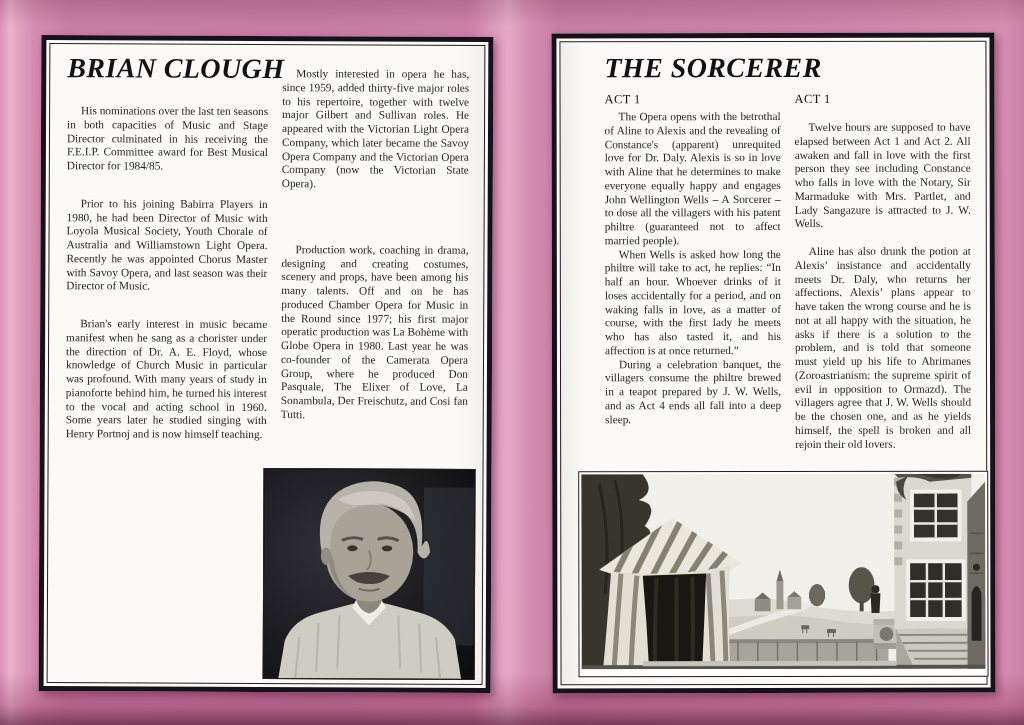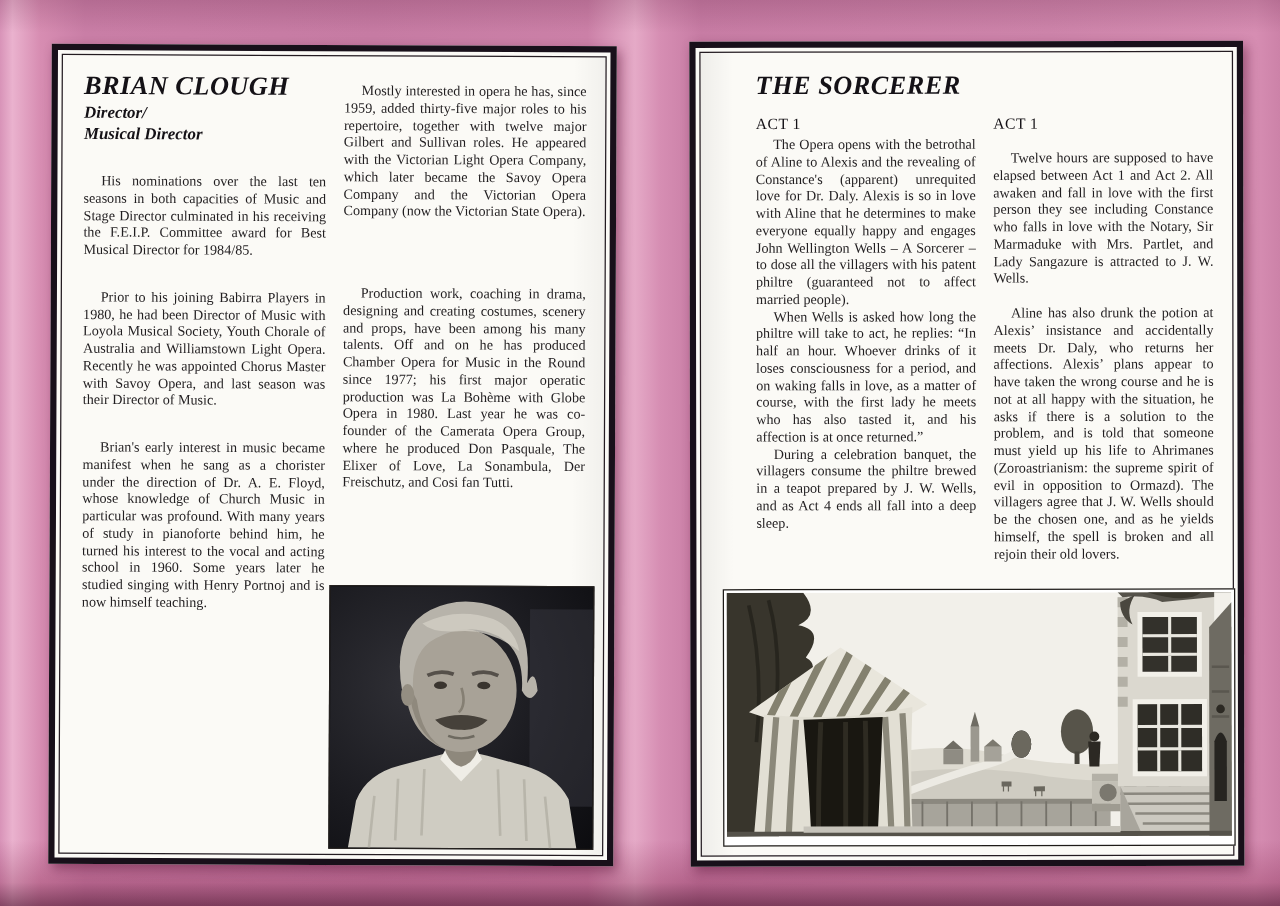--- a/index.html
+++ b/index.html
@@ -24,21 +24,21 @@
   }
   .left-page  { left:40px;  top:36px; width:452px; height:656px; transform:rotate(.25deg); }
   .right-page { left:552px; top:33px; width:443px; height:660px; transform:rotate(-.1deg); }
   .right-page .page-inner { background:linear-gradient(90deg, rgba(0,0,0,.05), rgba(0,0,0,0) 26px), #fbfaf6; }
   .left-page  .page-inner { background:linear-gradient(270deg, rgba(0,0,0,.04), rgba(0,0,0,0) 26px), #fbfaf6; }
 
   .cols { display:flex; gap:14px; padding:12px 15px 0 17px; color:#1d1a1c; }
   .col { width:50%; }
 
   .page-title {
-    font-style:italic; font-weight:700; font-size:21px; line-height:24px;
+    font-style:italic; font-weight:700; font-size:28px; line-height:24px;
     letter-spacing:.4px; color:#141116; margin:0 0 2px 0; white-space:nowrap;
   }
   .subtitle {
     font-style:italic; font-weight:700; font-size:13.5px; line-height:16.5px; color:#141116;
   }
   .act-heading {
     font-weight:400; font-size:12.5px; letter-spacing:.4px; color:#141116; margin:10px 0 3px 0;
   }
   .body-text p {
     margin:0; font-size:11.3px; line-height:13.75px;
@@ -66,24 +66,20 @@
 </style>
 </head>
 <body>
 
 <div class="page left-page">
   <div class="page-inner">
     <div class="cols body-text">
 
       <div class="col">
         <h1 class="page-title">BRIAN CLOUGH</h1>
-        <div class="subtitle">
-          <div>Director/</div>
-          <div>Musical Director</div>
-        </div>
         <p class="gap24">His nominations over the last ten seasons in both capacities of Music and Stage Director culminated in his receiving the F.E.I.P. Committee award for Best Musical Director for 1984/85.</p>
         <p class="gap24">Prior to his joining Babirra Players in 1980, he had been Director of Music with Loyola Musical Society, Youth Chorale of Australia and Williamstown Light Opera. Recently he was appointed Chorus Master with Savoy Opera, and last season was their Director of Music.</p>
         <p class="gap24">Brian's early interest in music became manifest when he sang as a chorister under the direction of Dr. A. E. Floyd, whose knowledge of Church Music in particular was profound. With many years of study in pianoforte behind him, he turned his interest to the vocal and acting school in 1960. Some years later he studied singing with Henry Portnoj and is now himself teaching.</p>
       </div>
 
       <div class="col">
         <p class="gap10">Mostly interested in opera he has, since 1959, added thirty-five major roles to his repertoire, together with twelve major Gilbert and Sullivan roles. He appeared with the Victorian Light Opera Company, which later became the Savoy Opera Company and the Victorian Opera Company (now the Victorian State Opera).</p>
         <p class="gap52">Production work, coaching in drama, designing and creating costumes, scenery and props, have been among his many talents. Off and on he has produced Chamber Opera for Music in the Round since 1977; his first major operatic production was La Bohème with Globe Opera in 1980. Last year he was co-founder of the Camerata Opera Group, where he produced Don Pasquale, The Elixer of Love, La Sonambula, Der Freischutz, and Cosi fan Tutti.</p>
       </div>
     </div>
@@ -135,21 +131,21 @@
   <div class="page-inner">
     <div class="cols body-text" style="display:block;padding-left:44px;">
       <h1 class="page-title" style="margin-top:2px;">
         <span style="display:block">THE SORCERER</span>
       </h1>
 
       <div class="cols act-cols" style="padding:0; margin-top:0;">
         <div class="col">
           <div class="act-heading">ACT 1</div>
           <p>The Opera opens with the betrothal of Aline to Alexis and the revealing of Constance's (apparent) unrequited love for Dr. Daly. Alexis is so in love with Aline that he determines to make everyone equally happy and engages John Wellington Wells – A Sorcerer – to dose all the villagers with his patent philtre (guaranteed not to affect married people).</p>
-          <p>When Wells is asked how long the philtre will take to act, he replies: “In half an hour. Whoever drinks of it loses consciousness for a period, and on waking falls in love, as a matter of course, with the first lady he meets who has also tasted it, and his affection is at once returned.”</p>
+          <p>When Wells is asked how long the philtre will take to act, he replies: “In half an hour. Whoever drinks of it loses accidentally for a period, and on waking falls in love, as a matter of course, with the first lady he meets who has also tasted it, and his affection is at once returned.”</p>
           <p>During a celebration banquet, the villagers consume the philtre brewed in a teapot prepared by J. W. Wells, and as Act 4 ends all fall into a deep sleep.</p>
         </div>
         <div class="col">
           <div class="act-heading">ACT 1</div>
           <p class="gap14">Twelve hours are supposed to have elapsed between Act 1 and Act 2. All awaken and fall in love with the first person they see including Constance who falls in love with the Notary, Sir Marmaduke with Mrs. Partlet, and Lady Sangazure is attracted to J. W. Wells.</p>
           <p class="gap14">Aline has also drunk the potion at Alexis’ insistance and accidentally meets Dr. Daly, who returns her affections. Alexis’ plans appear to have taken the wrong course and he is not at all happy with the situation, he asks if there is a solution to the problem, and is told that someone must yield up his life to Ahrimanes (Zoroastrianism: the supreme spirit of evil in opposition to Ormazd). The villagers agree that J. W. Wells should be the chosen one, and as he yields himself, the spell is broken and all rejoin their old lovers.</p>
         </div>
       </div>
     </div>
 

